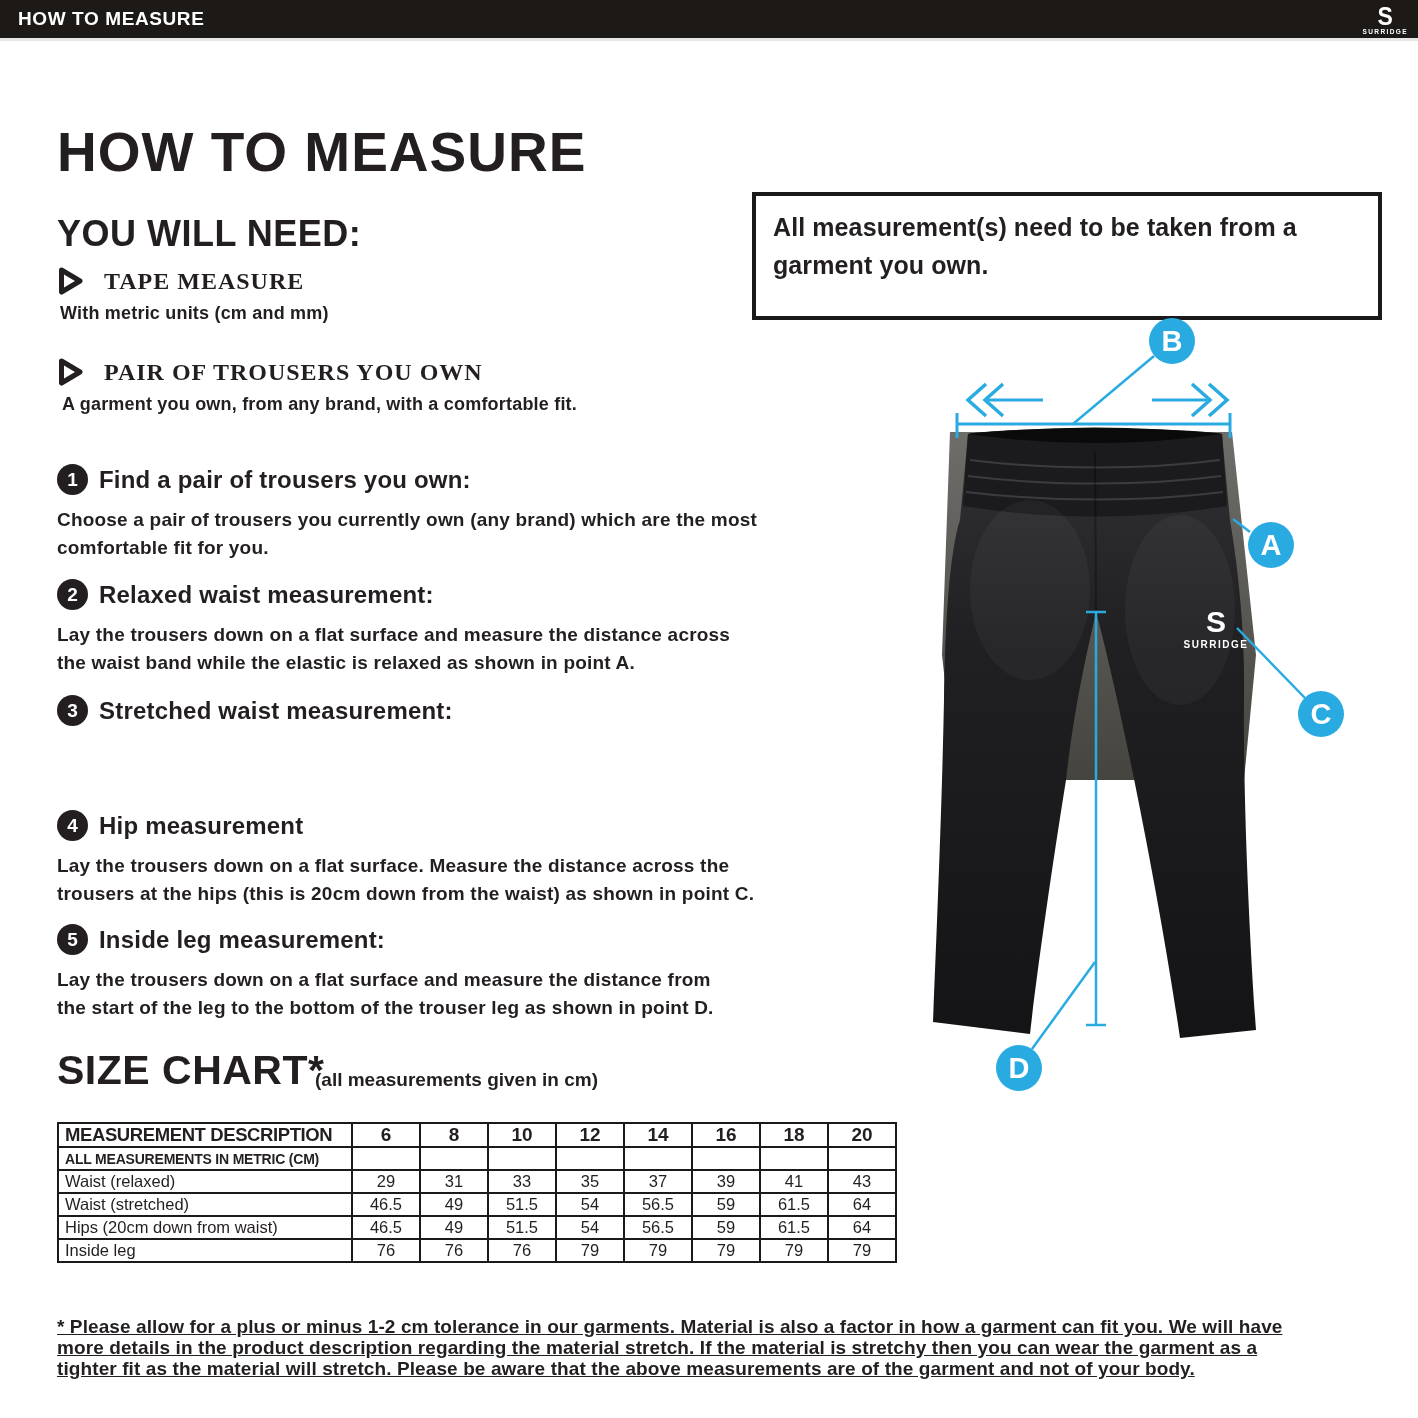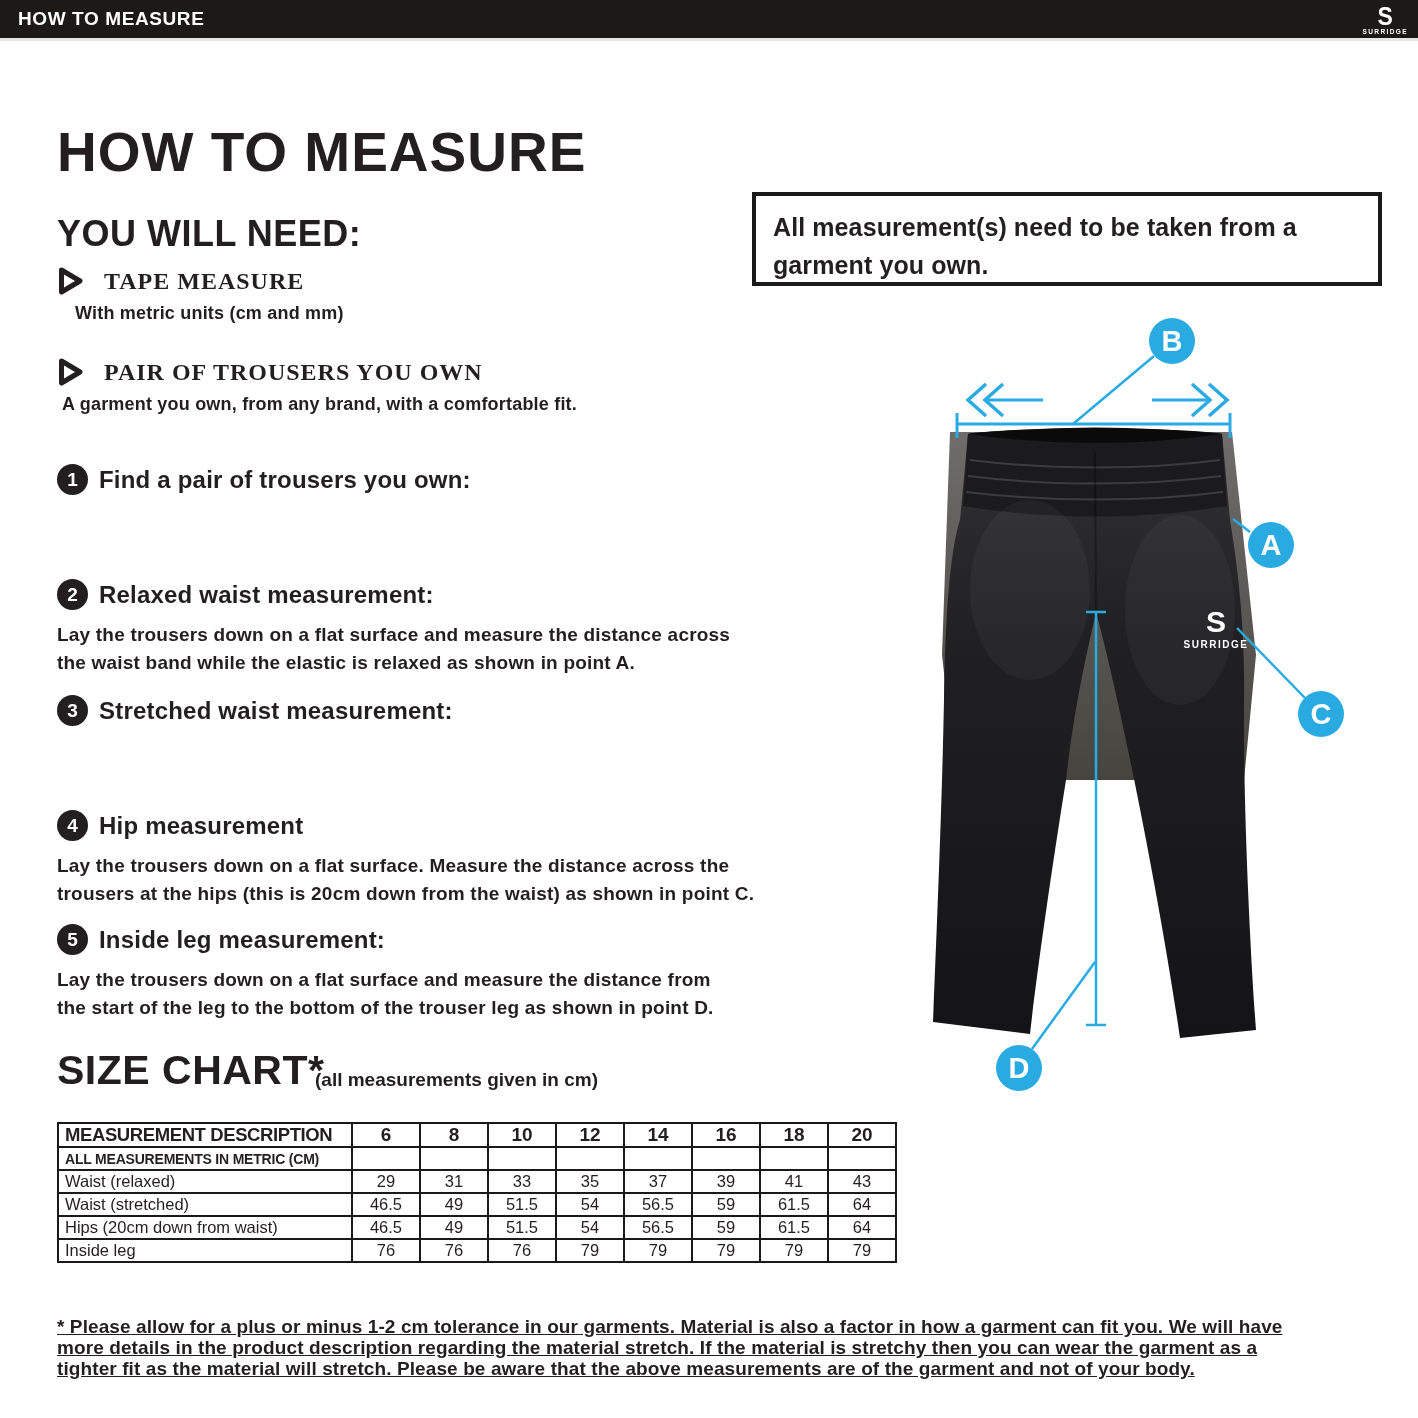--- a/index.html
+++ b/index.html
@@ -16,32 +16,32 @@
   
   .h1{position:absolute;left:57px;top:88px;font-size:55px;line-height:1;font-weight:800;letter-spacing:1px;}
   .h2-need{position:absolute;left:57px;top:186px;font-size:36px;line-height:1;font-weight:800;letter-spacing:.5px;}
 
   
   .need-item{position:absolute;left:57px;width:740px;}
   .need-item .row{display:flex;align-items:center;gap:20px;font-family:Liberation Serif, serif;}
   .need-title{font-size:24px;font-weight:800;letter-spacing:1px;}
   .need-desc{font-size:18px;font-weight:700;margin-top:7px;letter-spacing:.2px;}
   #need-0{top:266px;} #need-1{top:357px;}
-  #need-0 .need-desc{margin-left:18px;} #need-1 .need-desc{margin-left:5px;}
+  #need-0 .need-desc{margin-left:3px;} #need-1 .need-desc{margin-left:5px;}
 
   
   .step{position:absolute;left:57px;width:800px;}
   #step-0{top:464px;} #step-1{top:579px;} #step-2{top:695px;} #step-3{top:810px;} #step-4{top:924px;}
   .step-head{display:flex;align-items:center;gap:11px;}
   .step-num{width:31px;height:31px;border-radius:50%;background:#231f20;color:#fff;font-size:19px;font-weight:800;display:flex;align-items:center;justify-content:center;flex:0 0 31px;}
   .step-title{font-size:24px;font-weight:800;letter-spacing:.2px;}
   .step-body{margin-top:11px;font-size:19px;font-weight:700;line-height:28px;letter-spacing:.2px;white-space:pre-line;}
 
   
-  .notice{position:absolute;left:752px;top:192px;width:630px;height:94px;box-sizing:border-box;border:4px solid #1a1a1a;padding:13px 17px;font-size:25px;font-weight:800;line-height:1.5;white-space:pre-line;letter-spacing:.1px;}
+  .notice{position:absolute;left:752px;top:192px;width:630px;height:128px;box-sizing:border-box;border:4px solid #1a1a1a;padding:13px 17px;font-size:25px;font-weight:800;line-height:1.5;white-space:pre-line;letter-spacing:.1px;}
 
   
   .size-chart-head{position:absolute;left:57px;top:1050px;font-size:41px;line-height:1;font-weight:800;letter-spacing:.5px;}
   .size-chart-note{position:absolute;left:315px;top:1069px;font-size:19px;font-weight:700;}
 
   table.size-table{position:absolute;left:57px;top:1122px;border-collapse:collapse;table-layout:fixed;}
   table.size-table td,table.size-table th{border:2px solid #1a1a1a;padding:0 6px;box-sizing:border-box;}
   .st-head th{height:20px;font-size:18.5px;font-weight:800;letter-spacing:-.4px;text-align:left;}
   .st-head th.num{text-align:center;font-size:19px;letter-spacing:0;}
   .st-note td{height:23px;font-size:14px;font-weight:800;letter-spacing:-.2px;margin-left:23px;}
@@ -91,20 +91,22 @@
   </div>
 
   <div class="notice">All measurement(s) need to be taken from a
 garment you own.</div>
 
   <div class="step" id="step-0">
     <div class="step-head">
       <span class="step-num">1</span>
       <span class="step-title">Find a pair of trousers you own:</span>
     </div>
+    <div class="step-body">Choose a pair of trousers you currently own (any brand) which are the most
+comfortable fit for you.</div>
   </div>
   <div class="step" id="step-1">
     <div class="step-head">
       <span class="step-num">2</span>
       <span class="step-title">Relaxed waist measurement:</span>
     </div>
     <div class="step-body">Lay the trousers down on a flat surface and measure the distance across
 the waist band while the elastic is relaxed as shown in point A.</div>
   </div>
   <div class="step" id="step-2">

